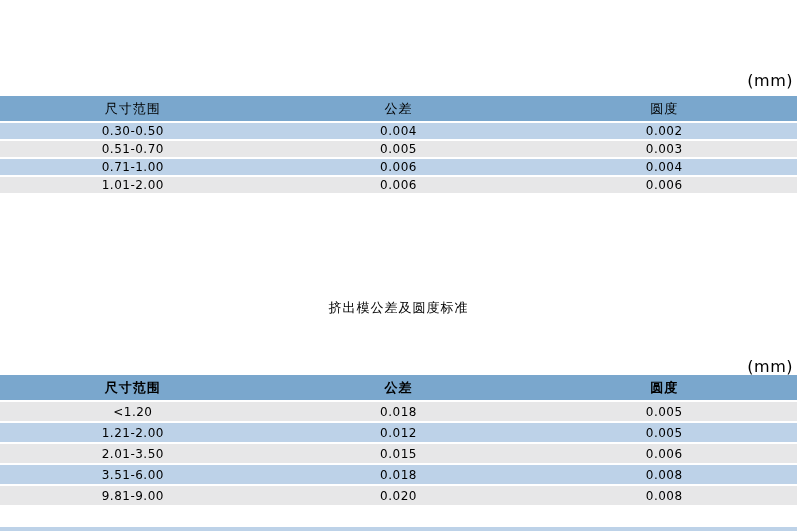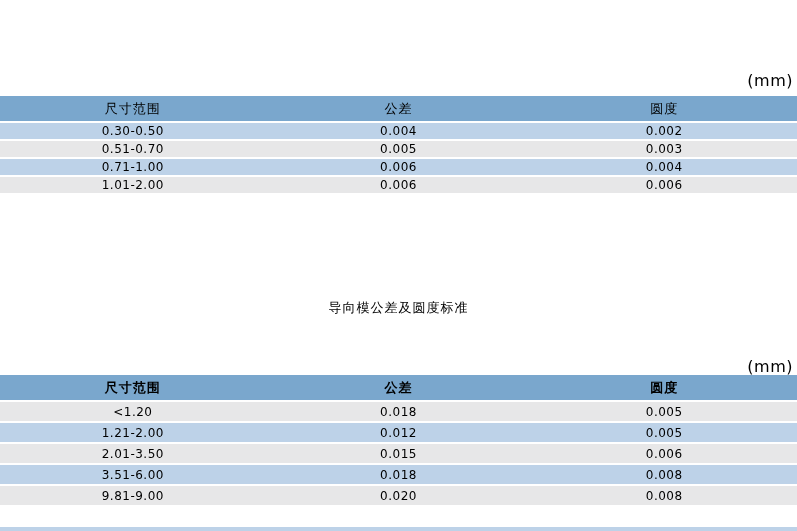--- a/index.html
+++ b/index.html
@@ -72,21 +72,21 @@
       <div class="cell">0.006</div>
       <div class="cell">0.004</div>
     </div>
     <div class="row drow r-gray">
       <div class="cell">1.01-2.00</div>
       <div class="cell">0.006</div>
       <div class="cell">0.006</div>
     </div>
   </div>
 
-  <div class="title" id="t2-title">导向模公差及圆度标准</div>
+  <div class="title" id="t2-title">挤出模公差及圆度标准</div>
   <div class="unit" id="t2-unit">(mm)</div>
 
   <div class="tbl" id="table2">
     <div class="row hrow">
       <div class="cell hcell b">尺寸范围</div>
       <div class="cell hcell b">公差</div>
       <div class="cell hcell b">圆度</div>
     </div>
     <div class="row drow r-gray">
       <div class="cell">&lt;1.20</div>

